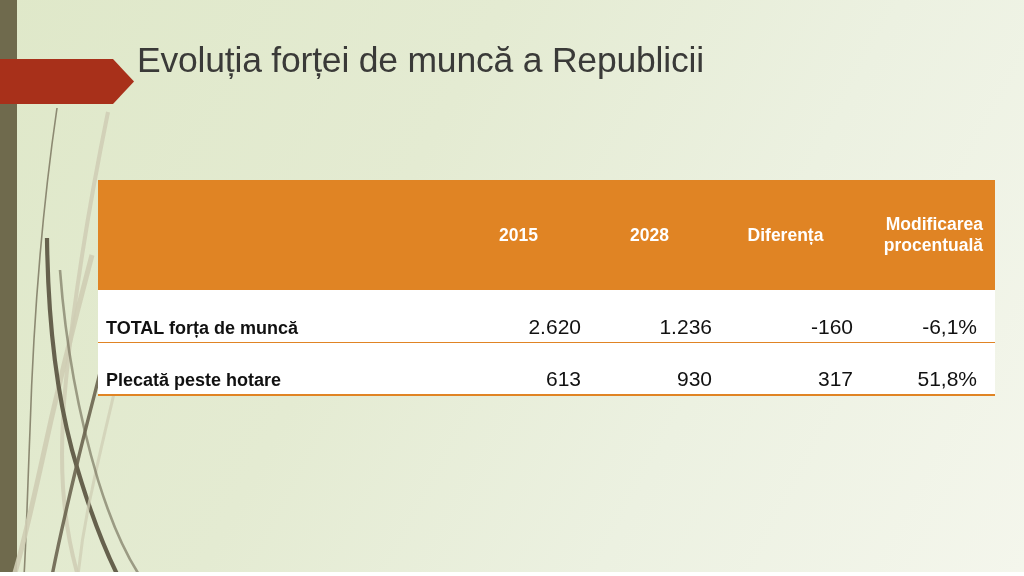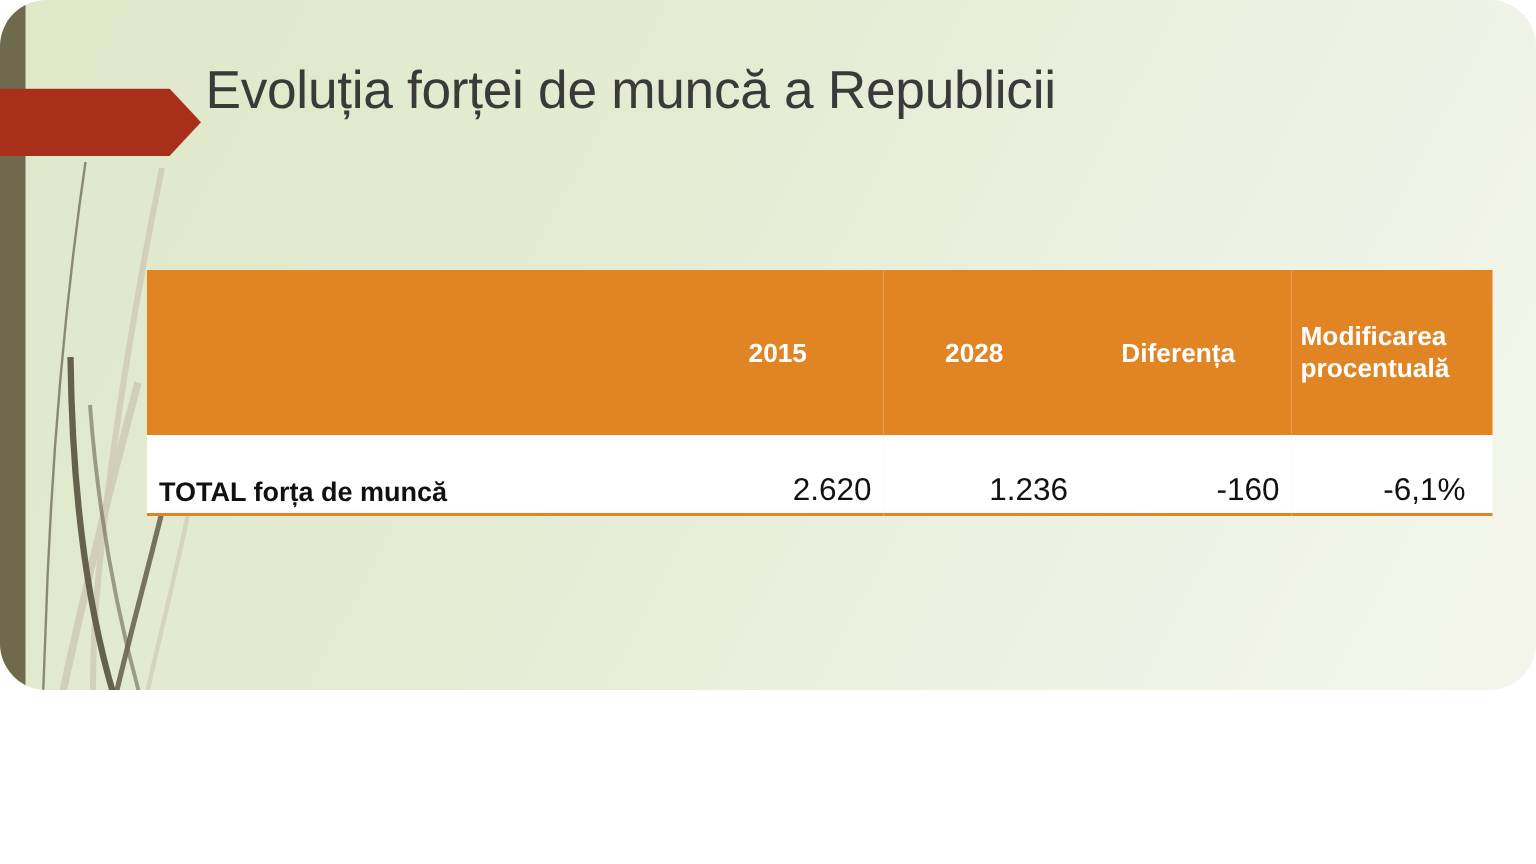--- a/index.html
+++ b/index.html
@@ -9,24 +9,23 @@
   body {
     width: 1024px;
     height: 576px;
     overflow: hidden;
     font-family: "Liberation Sans", sans-serif;
   }
 
   #slide {
     position: relative;
     width: 1024px;
-    height: 460px;
+    height: 572px;
     background: linear-gradient(118deg, #dfe8c9 0%, #e4ebd2 38%, #ecf1e1 68%, #f4f6ec 100%);
     overflow: hidden;
-    border-radius: 31px;
   }
 
   
   #left-band {
     position: absolute;
     left: 0;
     top: 0;
     width: 17px;
     height: 576px;
     background: #6f6a4d;
@@ -86,23 +85,23 @@
     vertical-align: middle;
     text-align: center;
     border: 0;
     line-height: 21px;
   }
   table.datatable thead th.th-label {
     text-align: left;
     padding-left: 8px;
   }
   table.datatable thead th.th-last {
-    text-align: left;
+    text-align: right;
     padding-left: 6px;
-    padding-right: 0;
+    padding-right: 12px;
   }
   table.datatable tbody td {
     background: #ffffff;
     height: 48.5px;
     font-size: 21px;
     color: #111111;
     vertical-align: bottom;
     padding: 0 0 3px 0;
     border-bottom: 1.6px solid #e08424;
     border-top: 0;
@@ -173,17 +172,24 @@
         </tr>
       </thead>
       <tbody>
         <tr>
           <td class="cell-label">TOTAL forța de muncă</td>
           <td class="cell-num">2.620</td>
           <td class="cell-num">1.236</td>
           <td class="cell-num">-160</td>
           <td class="cell-num cell-num-last">-6,1%</td>
         </tr>
+        <tr>
+          <td class="cell-label">Plecată peste hotare</td>
+          <td class="cell-num">613</td>
+          <td class="cell-num">930</td>
+          <td class="cell-num">317</td>
+          <td class="cell-num cell-num-last">51,8%</td>
+        </tr>
       </tbody>
     </table>
   </div>
 
 </div>
 
 </body></html>

